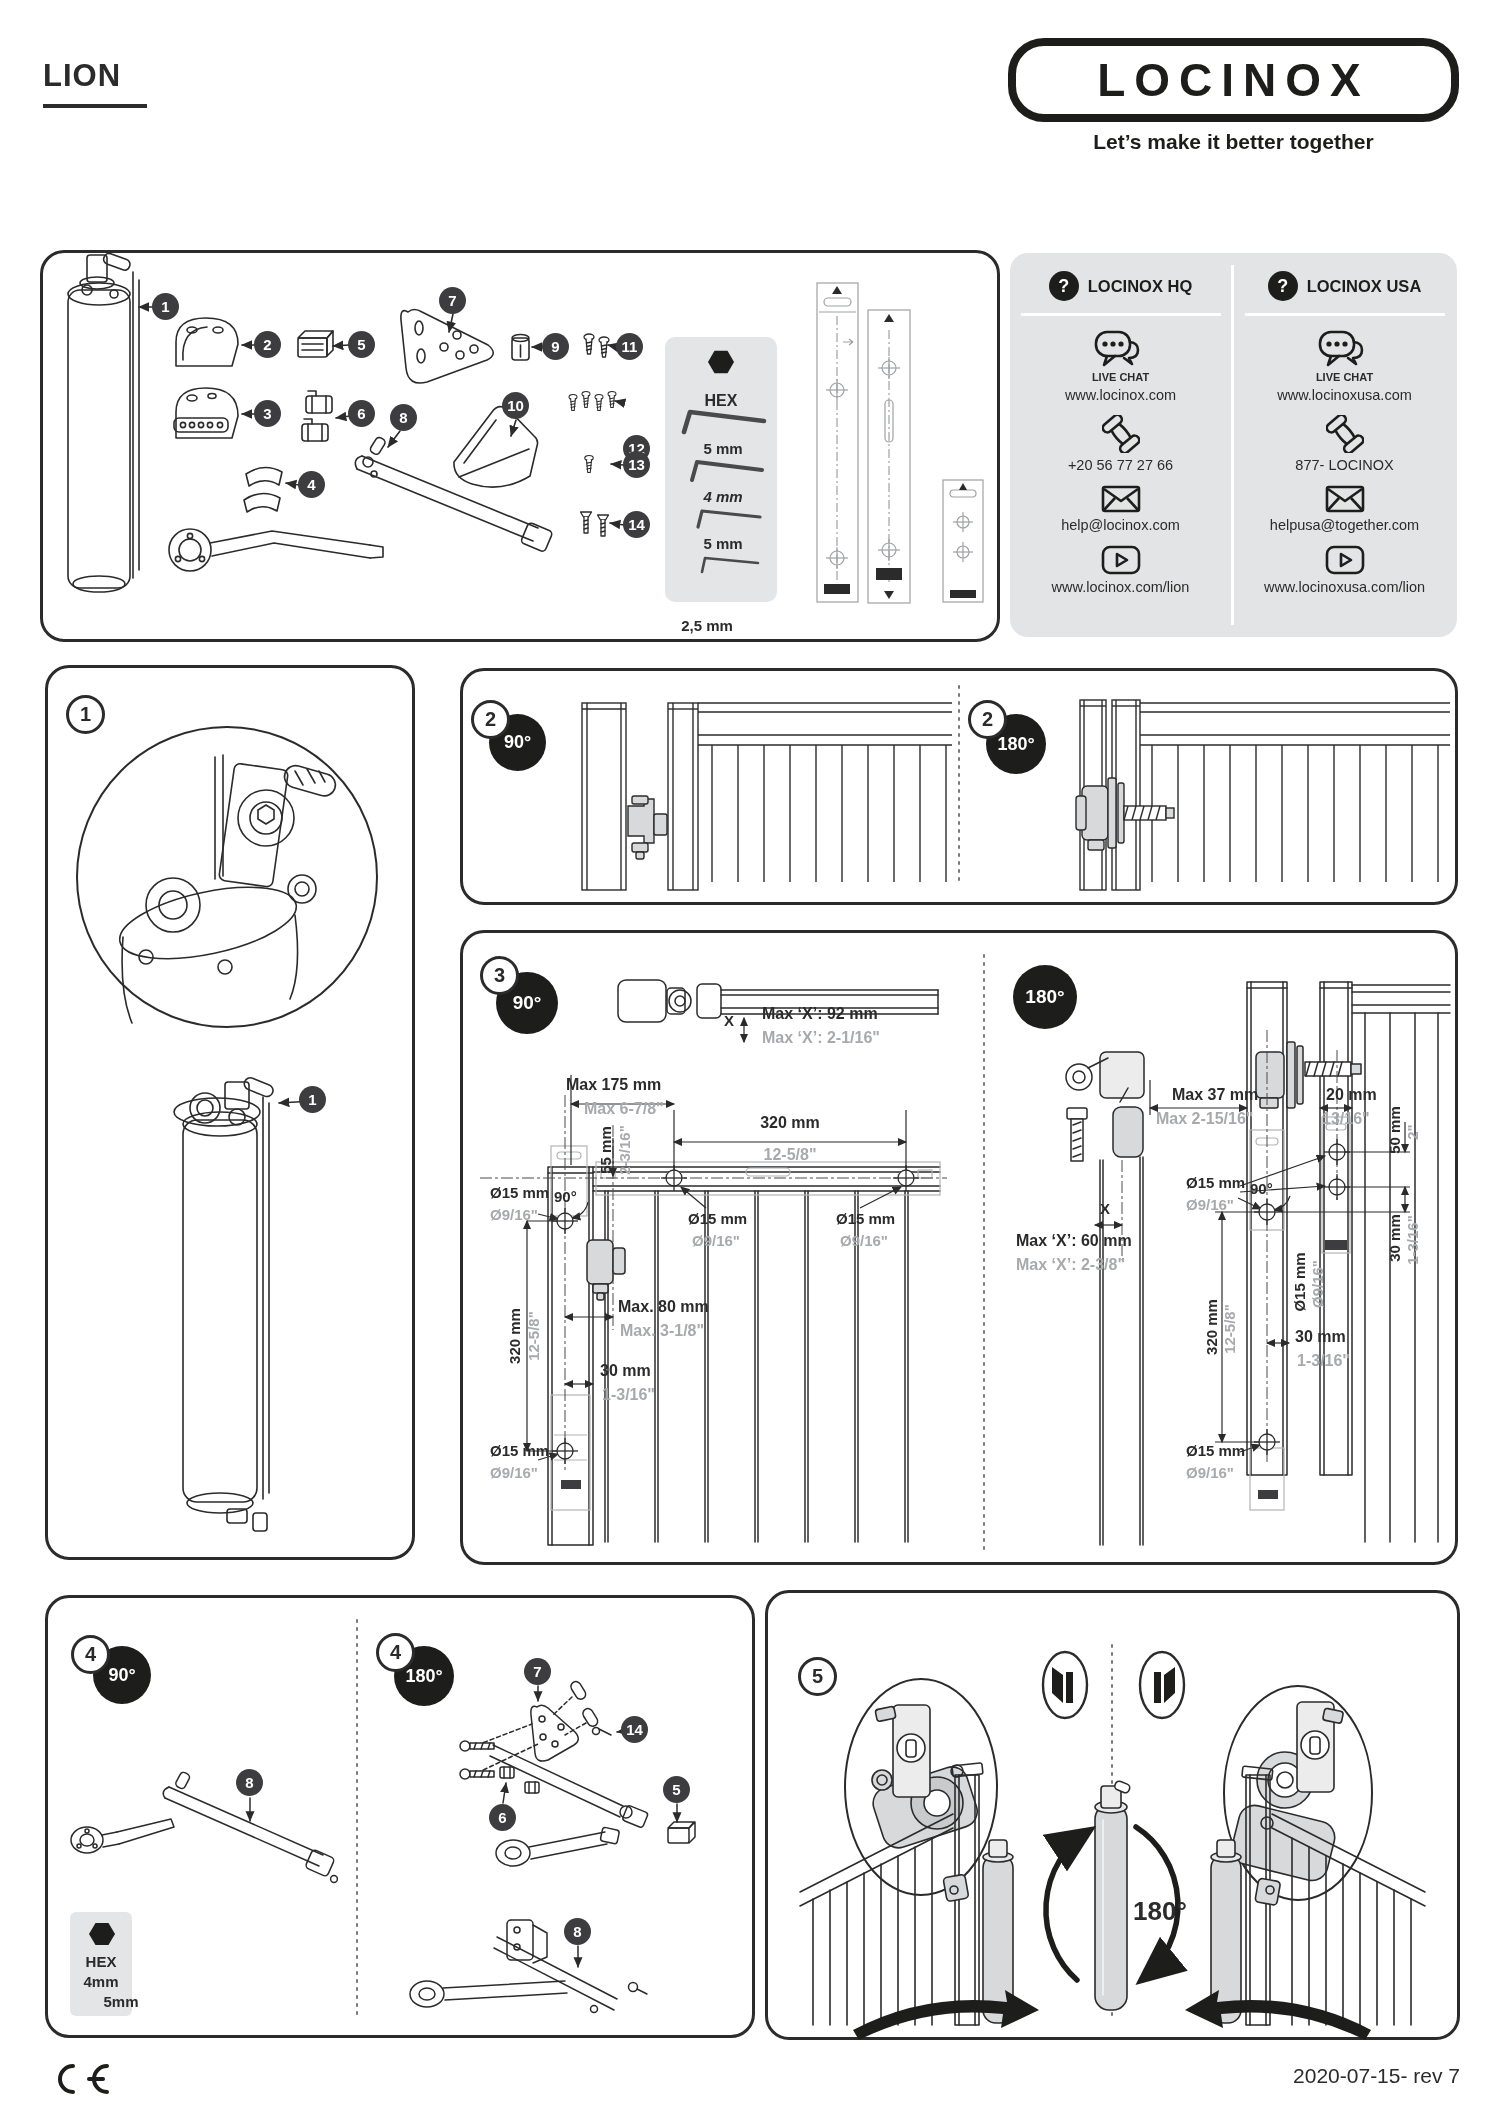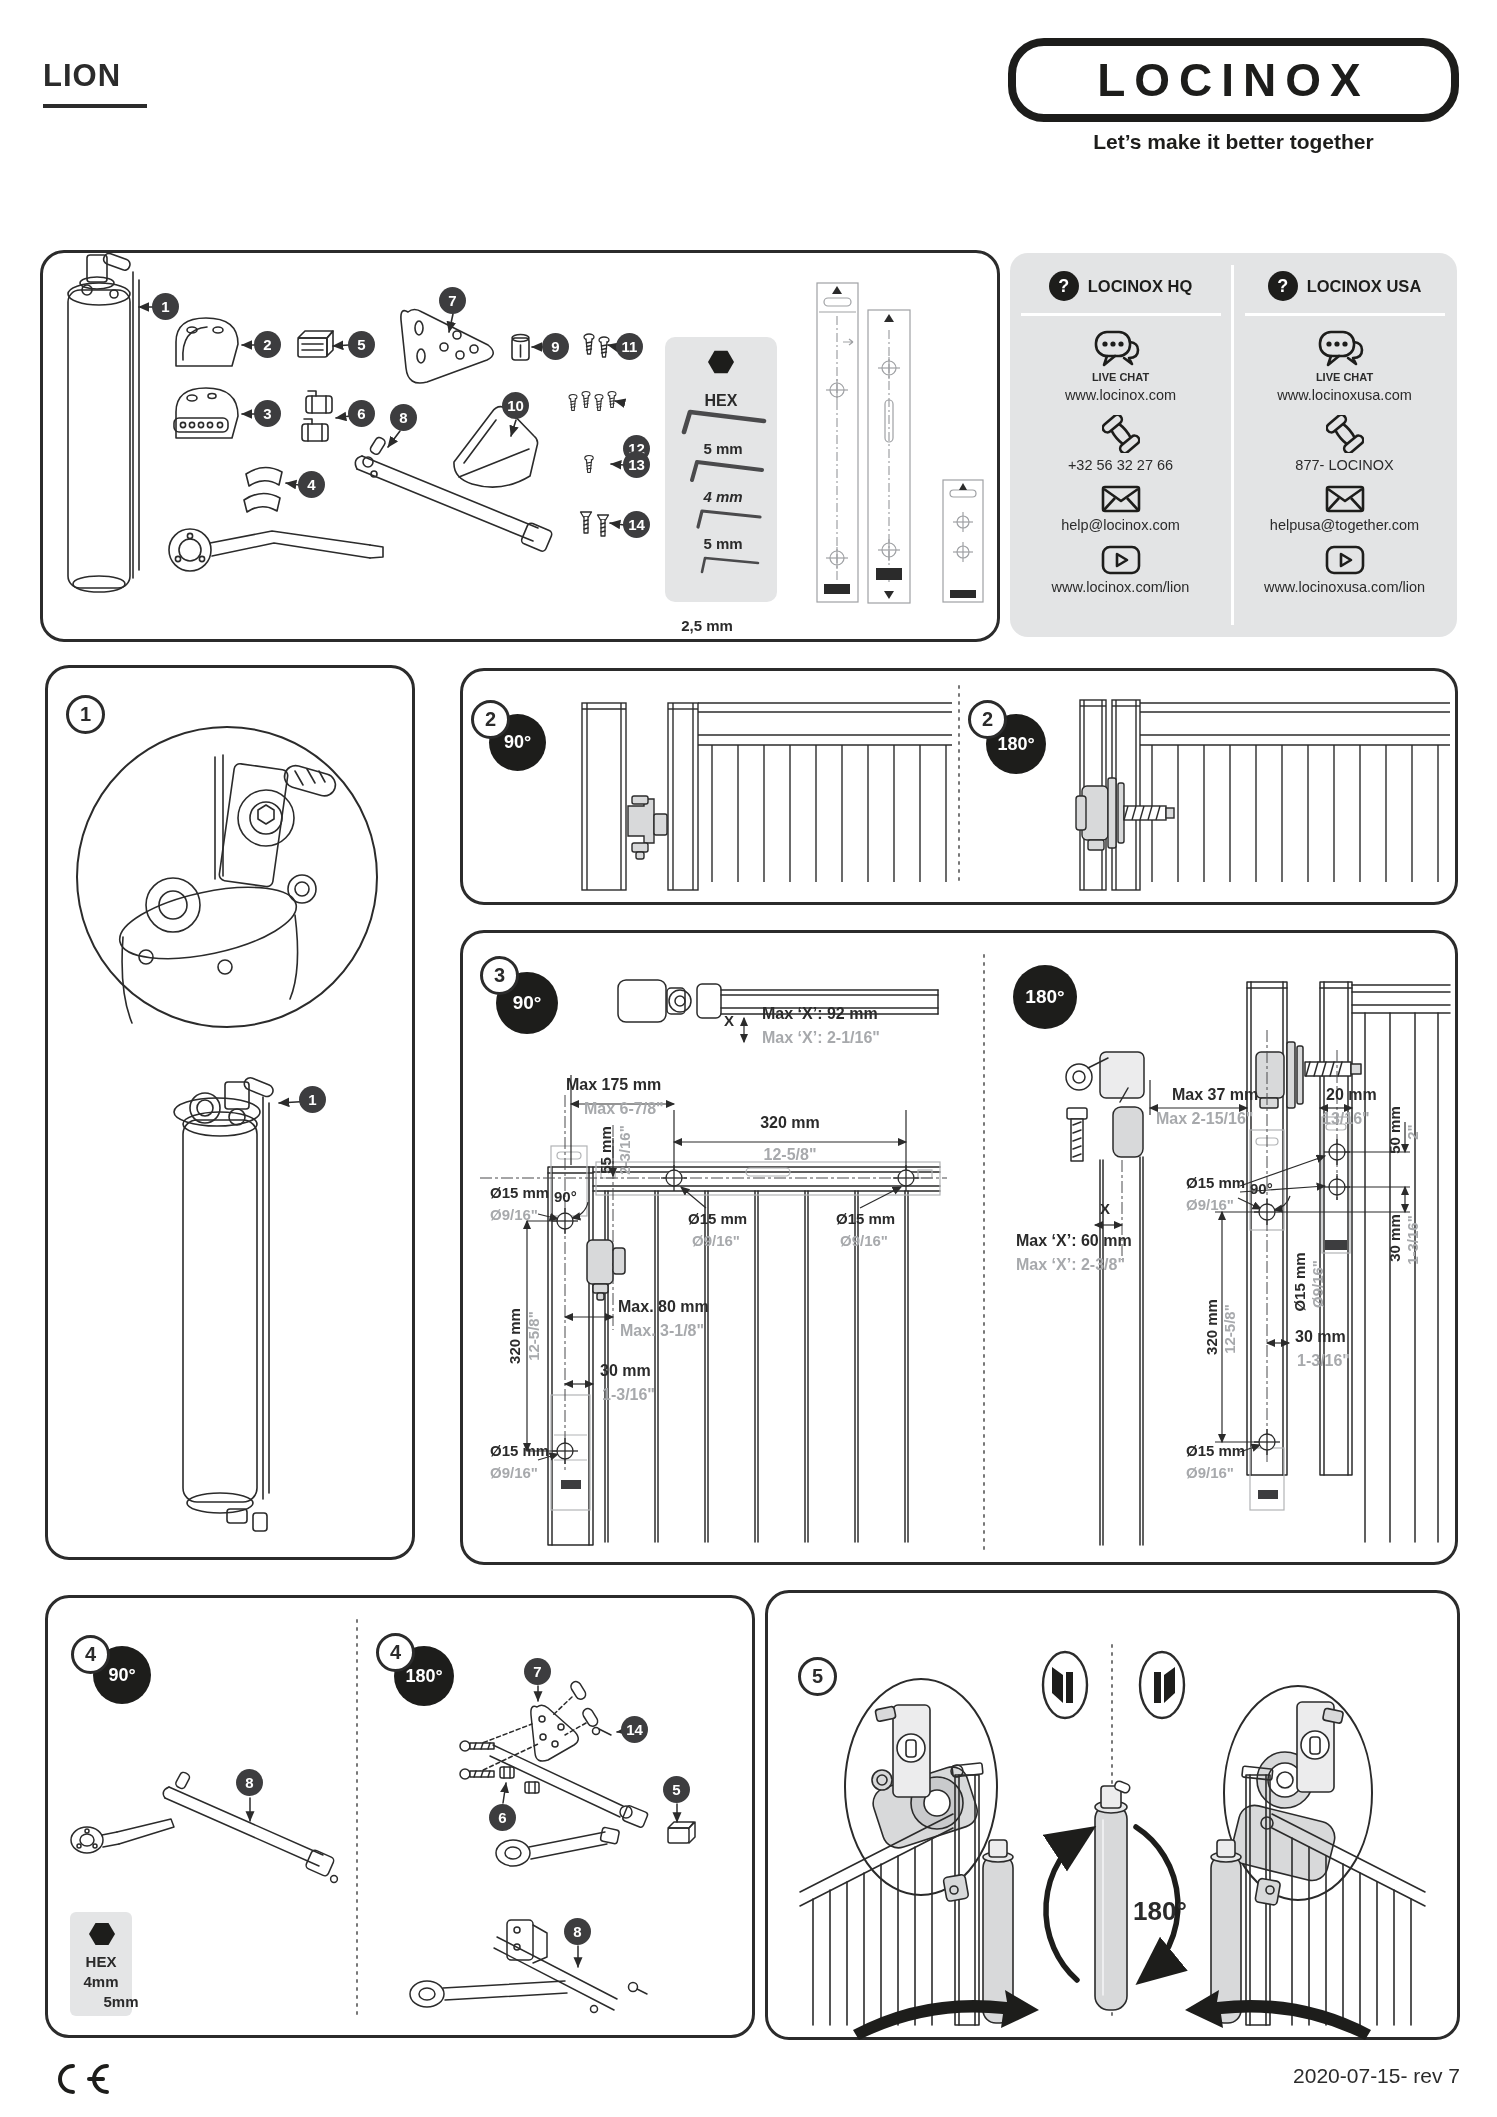--- a/index.html
+++ b/index.html
@@ -269,21 +269,21 @@
       </svg>
       <div class="clabel">LIVE CHAT</div>
       <div class="ctext">www.locinox.com</div>
       <svg class="cicon" width="38" height="38" viewBox="0 0 38 38">
         <g transform="rotate(-40 19 19)" stroke="#1d1d1b" stroke-width="2.6" fill="none" stroke-linejoin="round">
           <rect x="8" y="1" width="22" height="9" rx="4.5"></rect>
           <rect x="8" y="28" width="22" height="9" rx="4.5"></rect>
           <path d="M14,10 q-2,9 0,18 M24,10 q2,9 0,18"></path>
         </g>
       </svg>
-      <div class="ctext">+32 56 32 27 66</div>
+      <div class="ctext">+20 56 77 27 66</div>
       <svg class="cicon" width="40" height="28" viewBox="0 0 40 28">
         <g stroke="#1d1d1b" stroke-width="2.6" fill="none" stroke-linejoin="round">
           <rect x="2" y="2" width="36" height="24" rx="2"></rect>
           <path d="M3,4 L20,16 L37,4"></path>
             <path d="M3,25 L14,13"></path>
             <path d="M37,25 L26,13"></path>
         </g>
       </svg>
       <div class="ctext">help@locinox.com</div>
       <svg class="cicon" width="40" height="30" viewBox="0 0 40 30">

